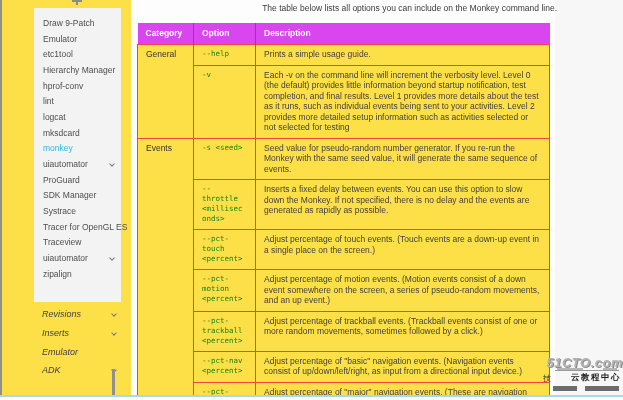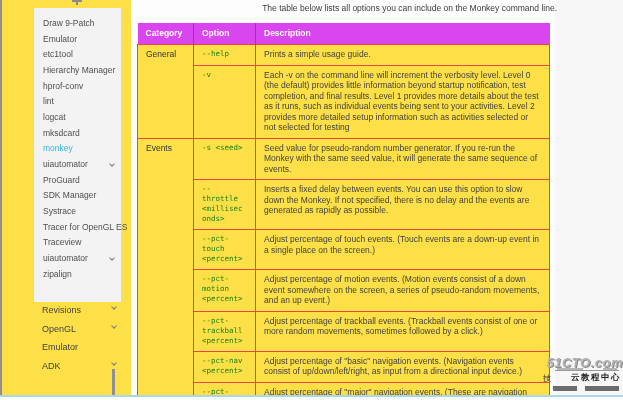--- a/index.html
+++ b/index.html
@@ -17,22 +17,22 @@
   .chev-remnant { position:absolute; left:70px; top:0; width:10px; height:5px; }
   .chev-remnant::before { content:""; position:absolute; left:0; top:0; width:10px; height:2px; background:#8a8a8a; }
   .chev-remnant::after { content:""; position:absolute; left:4px; top:2px; width:2px; height:3px; background:#8a8a8a; }
   .subpanel { position:absolute; left:32px; top:8px; width:87px; height:294px; background:#f3f3f3; padding-top:7px; }
   .nav-item { position:relative; display:flex; align-items:center; height:15.7px; padding-left:9px;
               font-size:8.5px; color:#4e4e4e; white-space:nowrap; cursor:pointer; }
   .nav-item.selected { color:#33b5e5; }
   .chev { width:4px; height:4px; border-right:1px solid #7a7a7a; border-bottom:1px solid #7a7a7a;
           transform:rotate(45deg); margin-left:auto; margin-right:7px; flex:none; }
   .sections { position:absolute; left:36px; top:305px; width:87px; }
-  .section-item { position:relative; display:flex; height:18.7px; padding-left:4px;
-                  font-size:9px; color:#3f3f3f; white-space:nowrap; cursor:pointer; }
+  .section-item { position:relative; display:flex; align-items:center; height:18.7px; padding-left:4px;
+                  font-size:9px; color:#3f3f3f; white-space:nowrap; cursor:pointer;font-style:italic; }
   .section-item .chev { margin-right:9px; }
   .scroll-thumb { position:absolute; left:110px; top:369px; width:3px; height:27px; background:#8f8f8f; }
 
   
   .main-bg { position:absolute; left:131px; top:0; width:424px; height:395px; background:#fdfdfd; }
   .intro { position:absolute; left:137px; top:3px; width:420px; font-size:8.5px; color:#3a3a3a;text-align:right; }
   .opts-table { position:absolute; left:137px; top:23px; width:412px; border-collapse:collapse; table-layout:fixed; }
   .opts-table th { background:#d946ef; color:#ffffff; font-size:8.5px; font-weight:bold; text-align:left;
                    padding:5px 8px 6px; border-right:1px solid #616161; }
   .opts-table th:last-child { border-right:none; }
@@ -119,21 +119,21 @@
           <span>zipalign</span>
         </div>
     </div>
 
     <div class="sections">
       <div class="section-item">
           <span>Revisions</span>
           <span class="chev"></span>
         </div>
       <div class="section-item">
-          <span>OpenGL</span>
+          <span>Inserts</span>
           <span class="chev"></span>
         </div>
       <div class="section-item">
           <span>Emulator</span>
         </div>
       <div class="section-item">
           <span>ADK</span>
           <span class="chev"></span>
         </div>
     </div>

